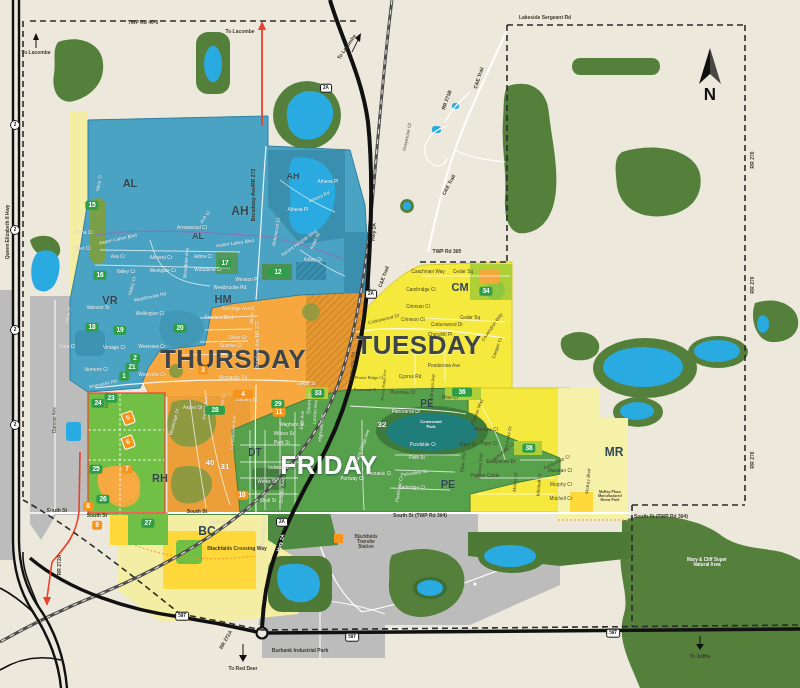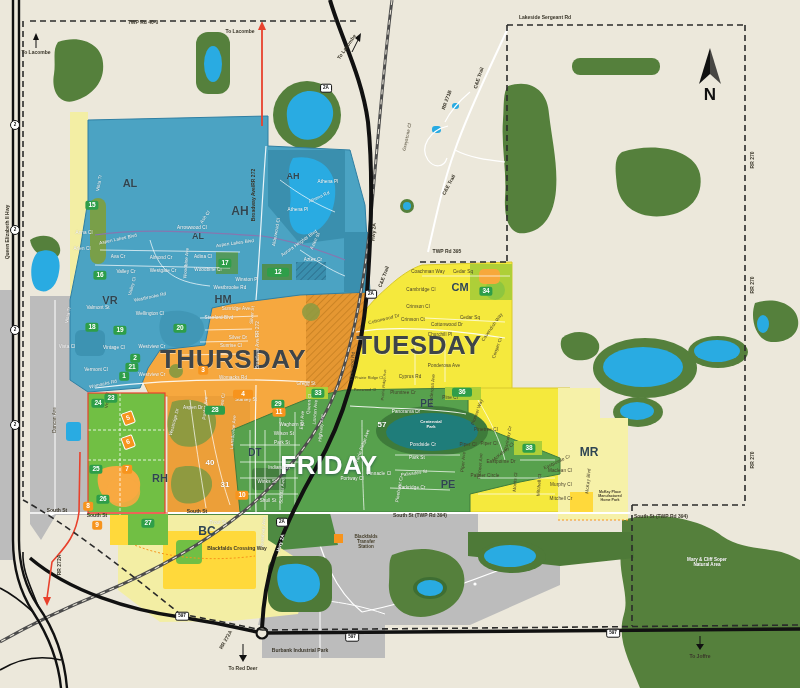--- a/index.html
+++ b/index.html
@@ -420,21 +420,21 @@
       <span class="lbl ac" style="left: 293px; top: 177px; font-size: 9px;">AH</span>
       <span class="lbl ac" style="left: 198px; top: 237px; font-size: 9px;">AL</span>
       <span class="lbl ac" style="left: 110px; top: 300px; font-size: 11px;">VR</span>
       <span class="lbl ac" style="left: 223px; top: 299px; font-size: 11px; text-align: right;">HM</span>
       <span class="lbl ac" style="left: 460px; top: 287px; font-size: 11px;">CM</span>
       <span class="lbl ac" style="left: 427px; top: 403px; font-size: 10px;">PE</span>
       <span class="lbl ac" style="left: 448px; top: 484px; font-size: 11px;">PE</span>
       <span class="lbl ac" style="left: 255px; top: 452px; font-size: 10px;">DT</span>
       <span class="lbl ac" style="left: 160px; top: 478px; font-size: 11px;">RH</span>
       <span class="lbl ac" style="left: 207px; top: 532px; font-size: 12px;">BC</span>
-      <span class="lbl ac" style="left: 589px; top: 453px; font-size: 12px;">MR</span>
+      <span class="lbl ac" style="left: 614px; top: 453px; font-size: 12px;">MR</span>
       <span class="badge" style="left: 92px; top: 205px;">15</span>
       <span class="badge" style="left: 100px; top: 275px;">16</span>
       <span class="badge" style="left: 225px; top: 263px;">17</span>
       <span class="badge" style="left: 278px; top: 272px; min-width: 16px;">12</span>
       <span class="badge" style="left: 92px; top: 327px;">18</span>
       <span class="badge" style="left: 120px; top: 330px;">19</span>
       <span class="badge" style="left: 180px; top: 328px;">20</span>
       <span class="badge" style="left: 135px; top: 358px;">2</span>
       <span class="badge" style="left: 132px; top: 367px;">21</span>
       <span class="badge" style="left: 124px; top: 376px;">1</span>
@@ -452,22 +452,22 @@
       <span class="badge orange" style="left: 203px; top: 370px;">3</span>
       <span class="badge orange" style="left: 243px; top: 394px; min-width: 14px;">4</span>
       <span class="badge orange diamond" style="left: 128px; top: 418px; --r: -20deg;">5</span>
       <span class="badge orange diamond" style="left: 128px; top: 442px; --r: -20deg;">6</span>
       <span class="badge orange" style="left: 127px; top: 469px;">7</span>
       <span class="badge orange" style="left: 88px; top: 506px;">8</span>
       <span class="badge orange" style="left: 97px; top: 525px;">9</span>
       <span class="badge orange" style="left: 242px; top: 495px;">10</span>
       <span class="badge orange" style="left: 279px; top: 412px;">11</span>
       <span class="wnum" style="left: 210px; top: 462px;">40</span>
-      <span class="wnum" style="left: 225px; top: 484px;">31</span>
-      <span class="wnum" style="left: 382px; top: 424px;">57</span>
+      <span class="wnum" style="left: 225px; top: 466px;">31</span>
+      <span class="wnum" style="left: 382px; top: 424px;">32</span>
       <span class="shield circ" style="left: 15px; top: 125px;">2</span>
       <span class="shield circ" style="left: 15px; top: 230px;">2</span>
       <span class="shield circ" style="left: 15px; top: 330px;">2</span>
       <span class="shield circ" style="left: 15px; top: 425px;">2</span>
       <span class="shield" style="left: 326px; top: 88px;">2A</span>
       <span class="shield" style="left: 371px; top: 294px;">2A</span>
       <span class="shield" style="left: 282px; top: 522px;">2A</span>
       <span class="shield" style="left: 182px; top: 616px;">597</span>
       <span class="shield" style="left: 352px; top: 637px;">597</span>
       <span class="shield" style="left: 613px; top: 633px;">597</span>

